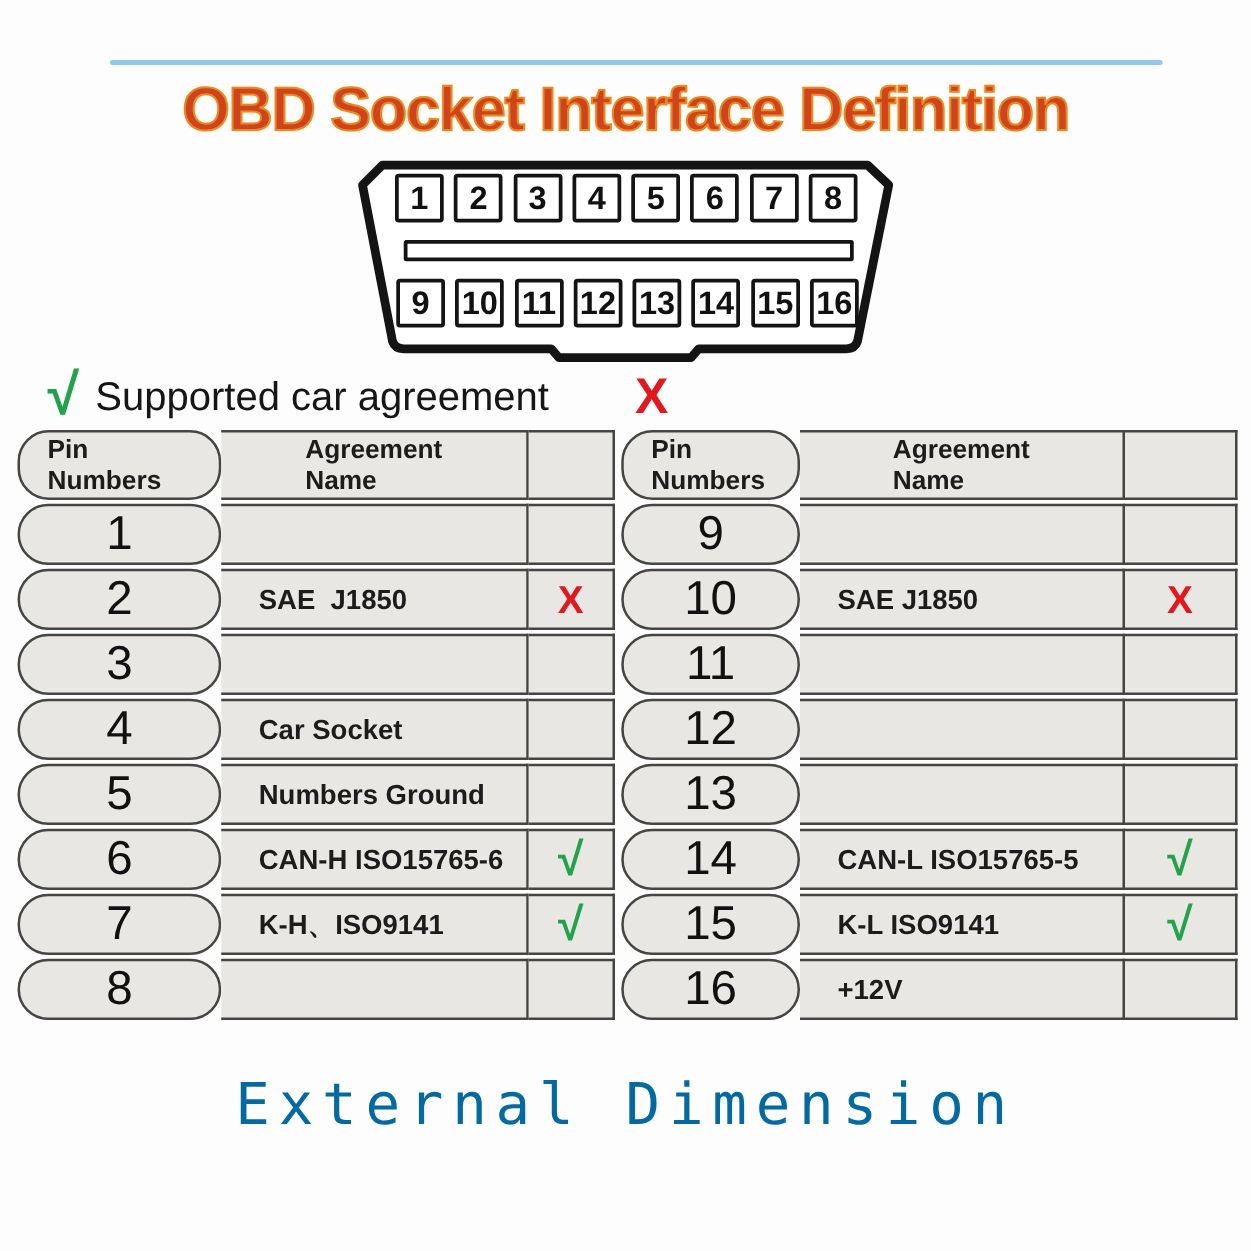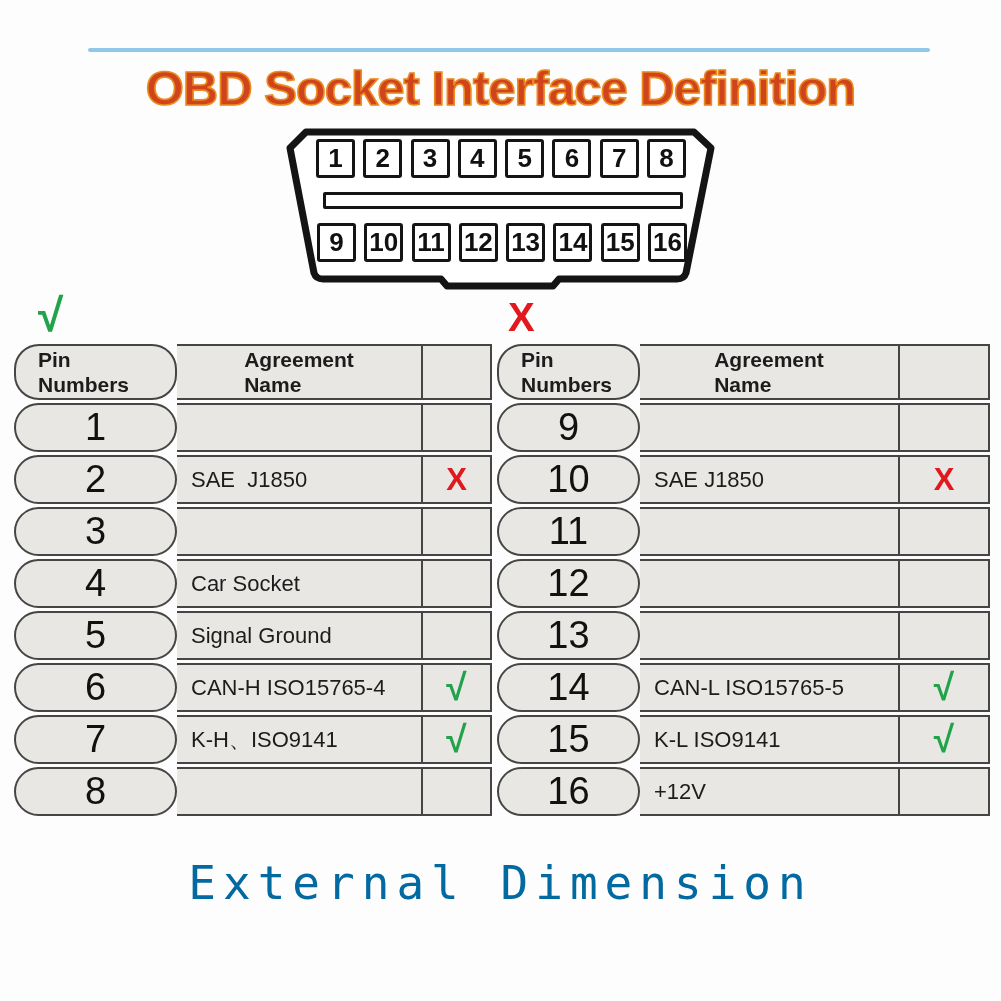--- a/index.html
+++ b/index.html
@@ -40,21 +40,21 @@
   .pin-table.right{left:497px;width:493px;}
   .pin-table th,.pin-table td{box-sizing:border-box;background:#e9e7e4;
     border-style:solid;border-color:#454543;border-width:2px 2px 2px 0;overflow:hidden;}
   .pin-table th:first-child,.pin-table td:first-child{border-left-width:2px;border-radius:25px;}
   .pin-table th{height:48px;vertical-align:middle;font-size:21px;font-weight:bold;color:#1c1c1c;line-height:25px;}
   .pin-table td{height:46px;vertical-align:middle;}
   th.pin-h{text-align:left;padding-left:22px;}
   th.agr-h{text-align:center;}
   th.agr-h .agr-inner{display:inline-block;text-align:left;}
   td.pin{font-size:38px;font-weight:400;text-align:center;color:#111;}
-  td.name{font-size:22px;font-weight:normal;padding-left:14px;color:#1c1c1c;white-space:pre;}
+  td.name{font-size:22px;font-weight:bold;padding-left:30px;color:#1c1c1c;white-space:pre;}
   td.mark{text-align:center;font-weight:bold;}
   td.mark.check{color:#21a24b;font-size:37px;}
   td.mark.cross{color:#e1181d;font-size:31px;}
 
   .bottom-heading{position:absolute;top:856px;left:0;width:100%;margin:0;text-align:center;
     font-family:"DejaVu Sans Mono",monospace;font-size:46px;font-weight:500;
     letter-spacing:7px;color:#0369a1;}
 </style>
 </head>
 <body>
@@ -88,20 +88,21 @@
       <div class="pinbox">13</div>
       <div class="pinbox">14</div>
       <div class="pinbox">15</div>
       <div class="pinbox">16</div>
     </div>
   </div>
 
   <div class="legend">
     <div class="legend-item supported">
       <span class="lg-check">√</span>
+      <span>Supported car agreement</span>
     </div>
     <div class="legend-item nonsupported">
       <span class="lg-cross">X</span>
     </div>
   </div>
 
   <table class="pin-table left">
     <colgroup>
         <col style="width:163px">
         <col style="width:246px">
@@ -136,26 +137,26 @@
       <td class="name"></td>
       <td class="mark"></td>
     </tr>
     <tr>
       <td class="pin">4</td>
       <td class="name">Car Socket</td>
       <td class="mark"></td>
     </tr>
     <tr>
       <td class="pin">5</td>
-      <td class="name">Signal Ground</td>
+      <td class="name">Numbers Ground</td>
       <td class="mark"></td>
     </tr>
     <tr>
       <td class="pin">6</td>
-      <td class="name">CAN-H ISO15765-4</td>
+      <td class="name">CAN-H ISO15765-6</td>
       <td class="mark check">√</td>
     </tr>
     <tr>
       <td class="pin">7</td>
       <td class="name">K-H、ISO9141</td>
       <td class="mark check">√</td>
     </tr>
     <tr>
       <td class="pin">8</td>
       <td class="name"></td>

